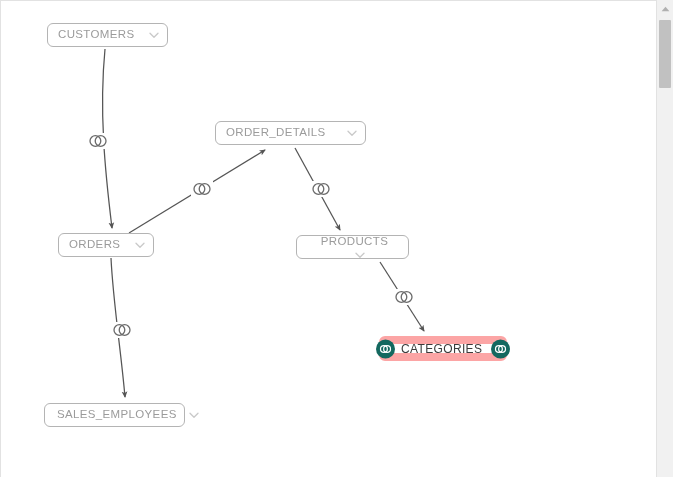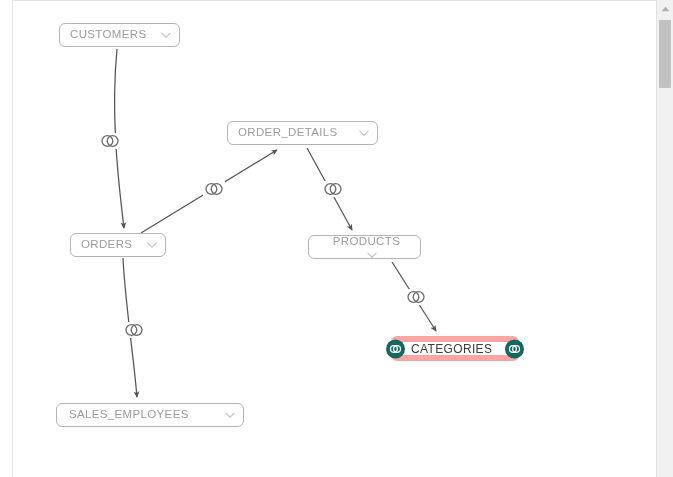--- a/index.html
+++ b/index.html
@@ -22,21 +22,20 @@
     position: absolute;
     left: 0;
     top: 0;
     width: 656px;
     height: 477px;
     background: #ffffff;
     border-top: 1px solid #e2e2e2;
     border-left: 1px solid #e2e2e2;
     box-sizing: border-box;
     overflow: hidden;
-    margin-left: 12px;
   }
   #edge-layer {
     position: absolute;
     left: 0;
     top: 0;
     width: 656px;
     height: 477px;
   }
 
   
@@ -63,21 +62,21 @@
   .node-caret {
     width: 14px;
     height: 14px;
     margin-left: 10px;
     flex: 0 0 auto;
     display: block;
   }
 
   
   .node.selected {
-    border: 6px solid #fca5a5;
+    border: 8px solid #fca5a5;
     background: #ffffff;
     padding: 0 10px 0 14px;
     height: 25px;
     z-index: 9;
   }
   .node.selected .node-label {
     color: #3b3b3b;
     font-size: 12px;
   }
   .node.selected .node-caret path { stroke: #c9c9c9; }
@@ -251,21 +250,21 @@
               <path d="M 3 5.2 L 7 9.2 L 11 5.2" fill="none" stroke="#c9c9c9" stroke-width="1.3" stroke-linecap="round" stroke-linejoin="round"></path>
             </svg>
           </span>
           <div class="handle right">
             <svg viewBox="0 0 18 18" width="15" height="15" xmlns="http://www.w3.org/2000/svg">
               <ellipse cx="7.1" cy="9" rx="4.1" ry="4.1" fill="none" stroke="#ffffff" stroke-width="1.5"></ellipse>
               <ellipse cx="10.9" cy="9" rx="4.1" ry="4.1" fill="none" stroke="#ffffff" stroke-width="1.5"></ellipse>
             </svg>
           </div>
         </div>
-        <div class="node" style="left: 43px; top: 402px; width: 188px; padding-left: 12px;">
+        <div class="node" style="left: 43px; top: 402px; width: 141px; padding-left: 12px;">
           <span class="node-label">SALES_EMPLOYEES</span>
           <span>
             <svg class="node-caret" viewBox="0 0 14 14" xmlns="http://www.w3.org/2000/svg">
               <path d="M 3 5.2 L 7 9.2 L 11 5.2" fill="none" stroke="#c9c9c9" stroke-width="1.3" stroke-linecap="round" stroke-linejoin="round"></path>
             </svg>
           </span>
         </div>
       </div>
 
   </div>

